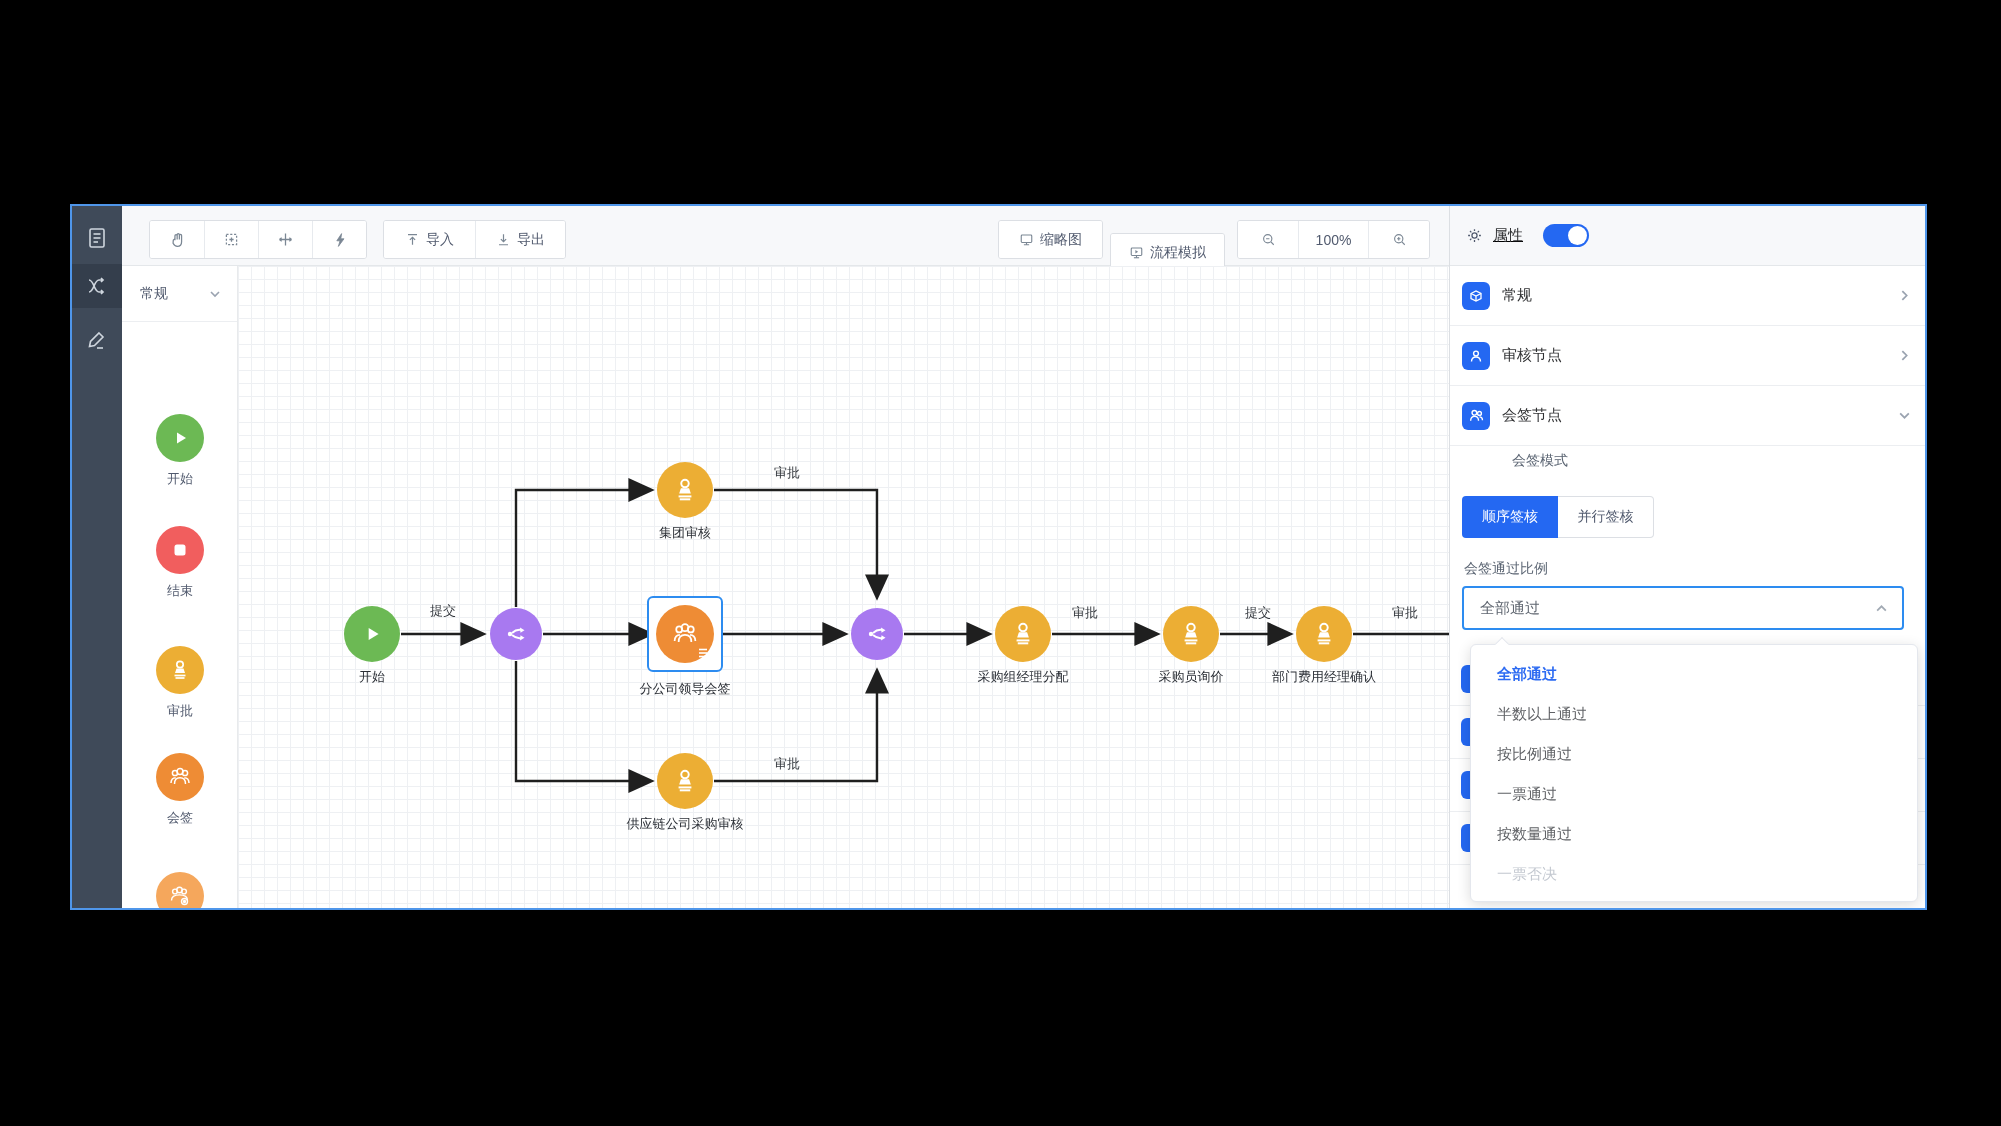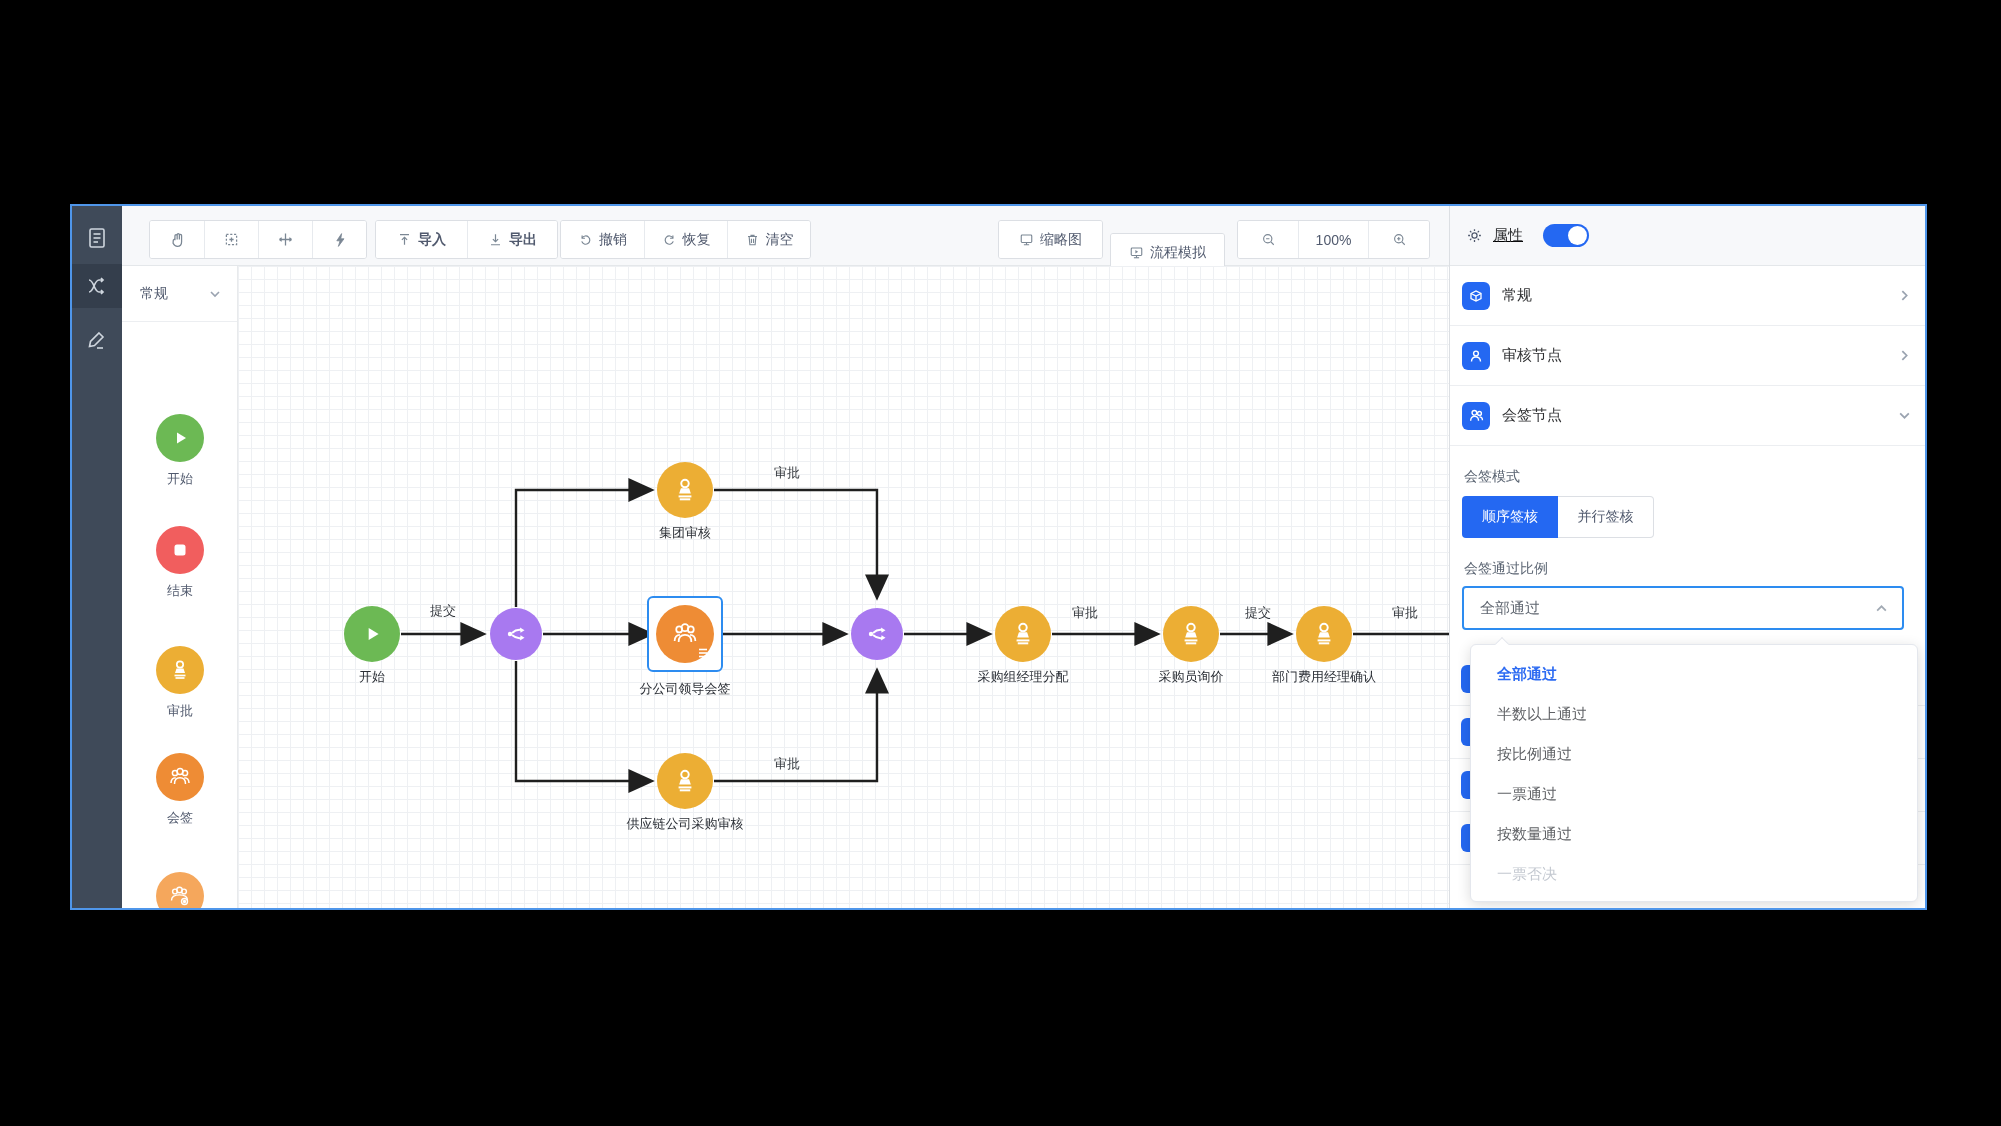--- a/index.html
+++ b/index.html
@@ -117,64 +117,39 @@
             <path d="M3 10 l2.5 -2 M3 10 l2.5 2 M17 10 l-2.5 -2 M17 10 l-2.5 2"></path>
           </svg>
       </div>
       <div class="tbtn ticon">
         <svg width="16" height="16" viewBox="0 0 20 20" fill="#7b8794" stroke="none">
             <polygon points="12,2 6,11 10,11 8,18 15,8.5 11,8.5"></polygon>
           </svg>
       </div>
     </div>
 
-    <div class="tgroup" style="left:253px;font-weight:bold;">
+    <div class="tgroup" style="left:261px;">
       <div class="tbtn" style="width:91px;">
         <svg width="15" height="15" viewBox="0 0 20 20" fill="none" stroke-width="1.6">
             <line x1="4" y1="3.5" x2="16" y2="3.5"></line>
             <line x1="10" y1="7" x2="10" y2="17"></line>
             <path d="M6.5 10.5 L10 7 l3.5 3.5"></path>
           </svg>
         <span>导入</span>
       </div>
       <div class="tbtn" style="width:90px;">
         <svg width="15" height="15" viewBox="0 0 20 20" fill="none" stroke-width="1.6">
             <line x1="4" y1="17" x2="16" y2="17"></line>
             <line x1="10" y1="3" x2="10" y2="13"></line>
             <path d="M6.5 9.5 L10 13 l3.5 -3.5"></path>
           </svg>
         <span>导出</span>
       </div>
     </div>
 
-    <div class="tgroup" style="left:438px;">
-      <div class="tbtn" style="width:83px;">
-        <svg width="15" height="15" viewBox="0 0 20 20" fill="none" stroke-width="1.6">
-            <path d="M5.5 8 A5.5 5.5 0 1 1 5 12.5"></path>
-            <path d="M5.5 4.5 v3.8 h3.8"></path>
-          </svg>
-        <span>撤销</span>
-      </div>
-      <div class="tbtn" style="width:83px;">
-        <svg width="15" height="15" viewBox="0 0 20 20" fill="none" stroke-width="1.6">
-            <path d="M14.5 8 A5.5 5.5 0 1 0 15 12.5"></path>
-            <path d="M14.5 4.5 v3.8 h-3.8"></path>
-          </svg>
-        <span>恢复</span>
-      </div>
-      <div class="tbtn" style="width:83px;">
-        <svg width="15" height="15" viewBox="0 0 20 20" fill="none" stroke-width="1.5">
-            <path d="M4 6 h12 M8 6 V4.5 h4 V6"></path>
-            <path d="M5.5 6 l1 11 h7 l1 -11"></path>
-            <line x1="8.6" y1="9" x2="8.6" y2="14.5"></line>
-            <line x1="11.4" y1="9" x2="11.4" y2="14.5"></line>
-          </svg>
-        <span>清空</span>
-      </div>
-    </div>
 
     <div class="tgroup" style="left:876px;">
       <div class="tbtn" style="width:103px;">
         <svg width="15" height="15" viewBox="0 0 20 20" fill="none" stroke-width="1.5">
             <rect x="3" y="4" width="14" height="10" rx="1.2"></rect>
             <line x1="10" y1="14" x2="10" y2="17"></line>
             <line x1="6.5" y1="17" x2="13.5" y2="17"></line>
           </svg>
         <span>缩略图</span>
       </div>
@@ -466,21 +441,21 @@
             <circle cx="10.8" cy="6" r="1.8"></circle>
             <path d="M2.5 13 c0-2.8 1.6-4.2 3.8-4.2 s3.6 1.4 3.6 4.2 M10.8 9.3 c1.8 0 2.8 1.3 2.8 3.2"></path>
           </svg>
       </div>
       <span class="rlabel">会签节点</span>
       <svg class="chev" width="13" height="13" viewBox="0 0 12 12" fill="none" stroke="#9aa3b0" stroke-width="1.6">
           <polyline points="2,4 6,8 10,4"></polyline>
         </svg>
     </div>
 
-    <div class="flabel" style="top:262px;">会签模式</div>
+    <div class="flabel" style="top:246px;margin-left:48px;">会签模式</div>
     <div class="seg" style="top:290px;">
       <div class="sbtn on">顺序签核</div>
       <div class="sbtn off">并行签核</div>
     </div>
 
     <div class="flabel" style="top:354px;">会签通过比例</div>
     <div class="select" style="top:380px;">
       <span class="val">全部通过</span>
       <svg width="13" height="13" viewBox="0 0 12 12" fill="none" stroke="#a2aab4" stroke-width="1.6">
           <polyline points="2,8 6,4 10,8"></polyline>

